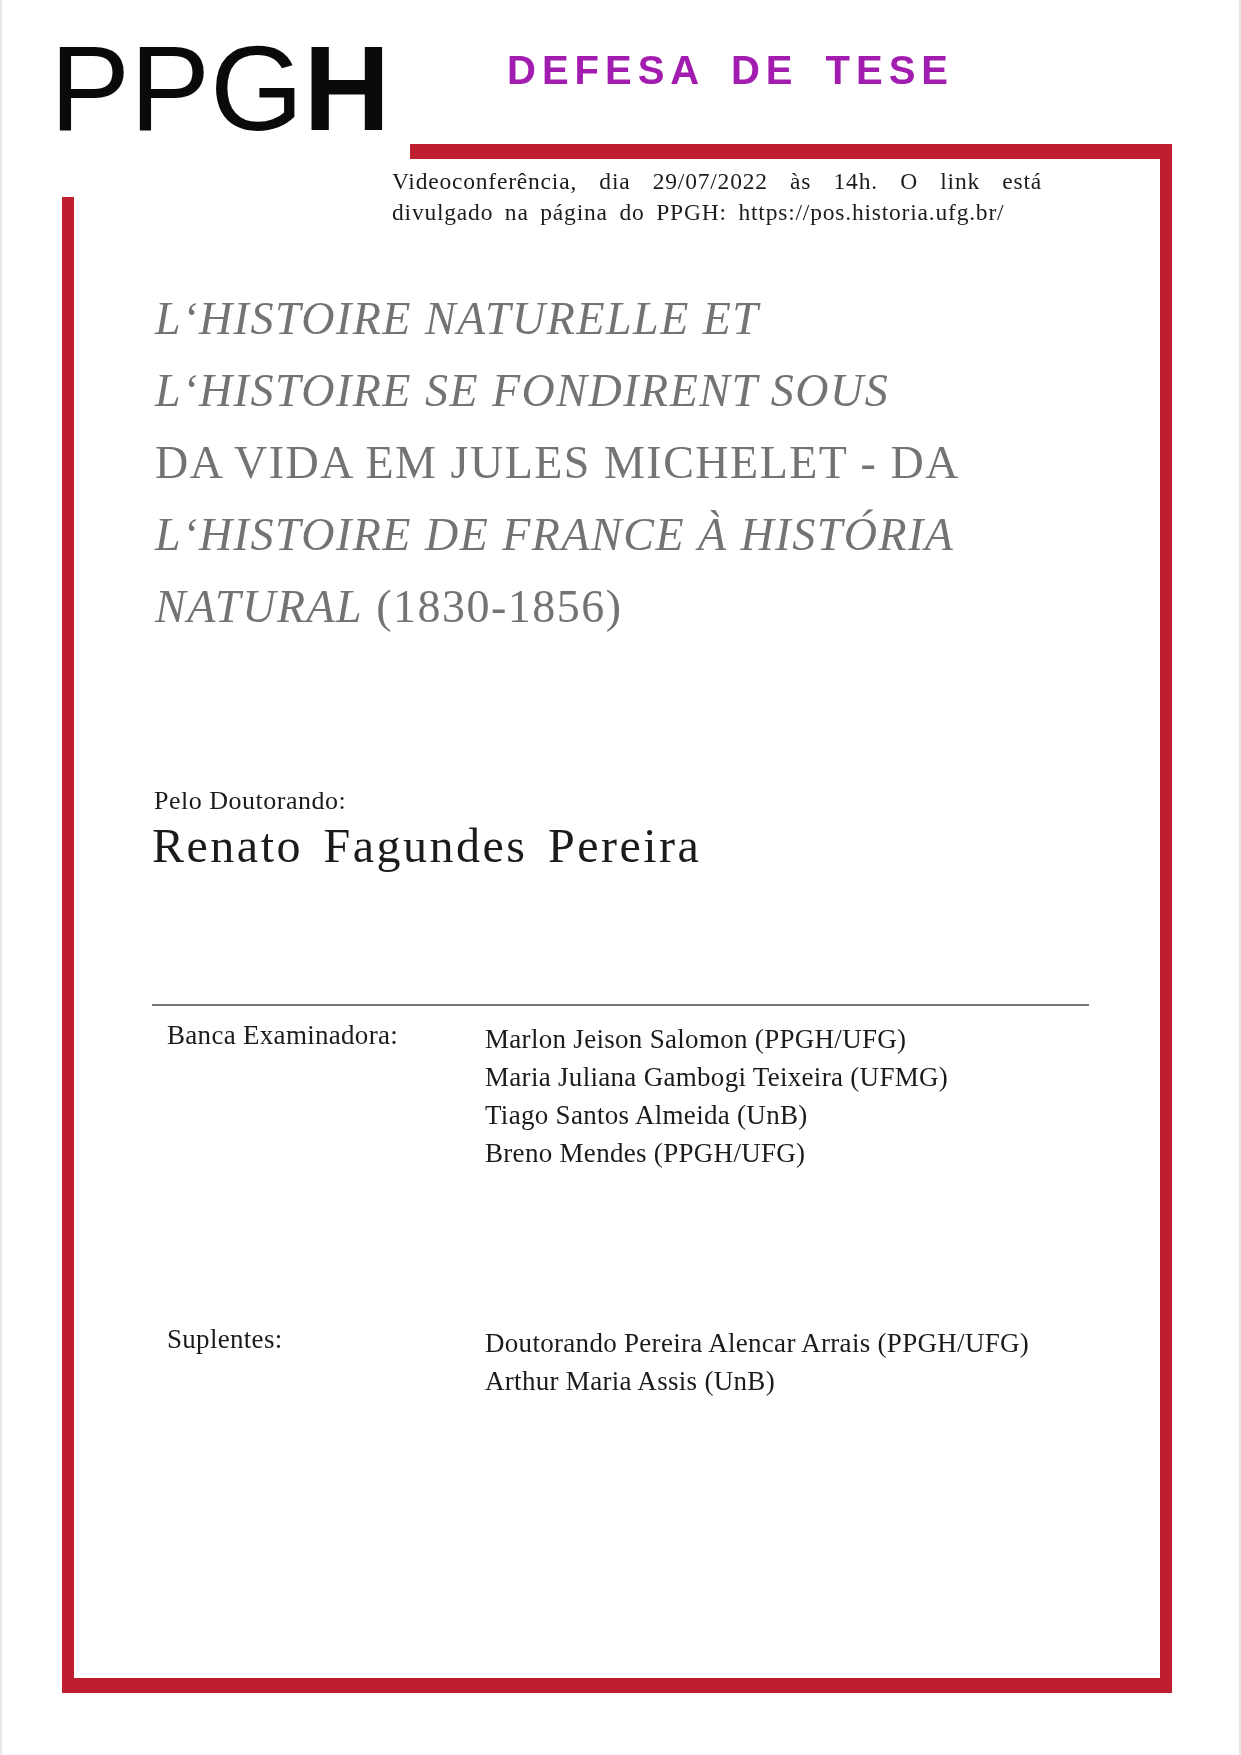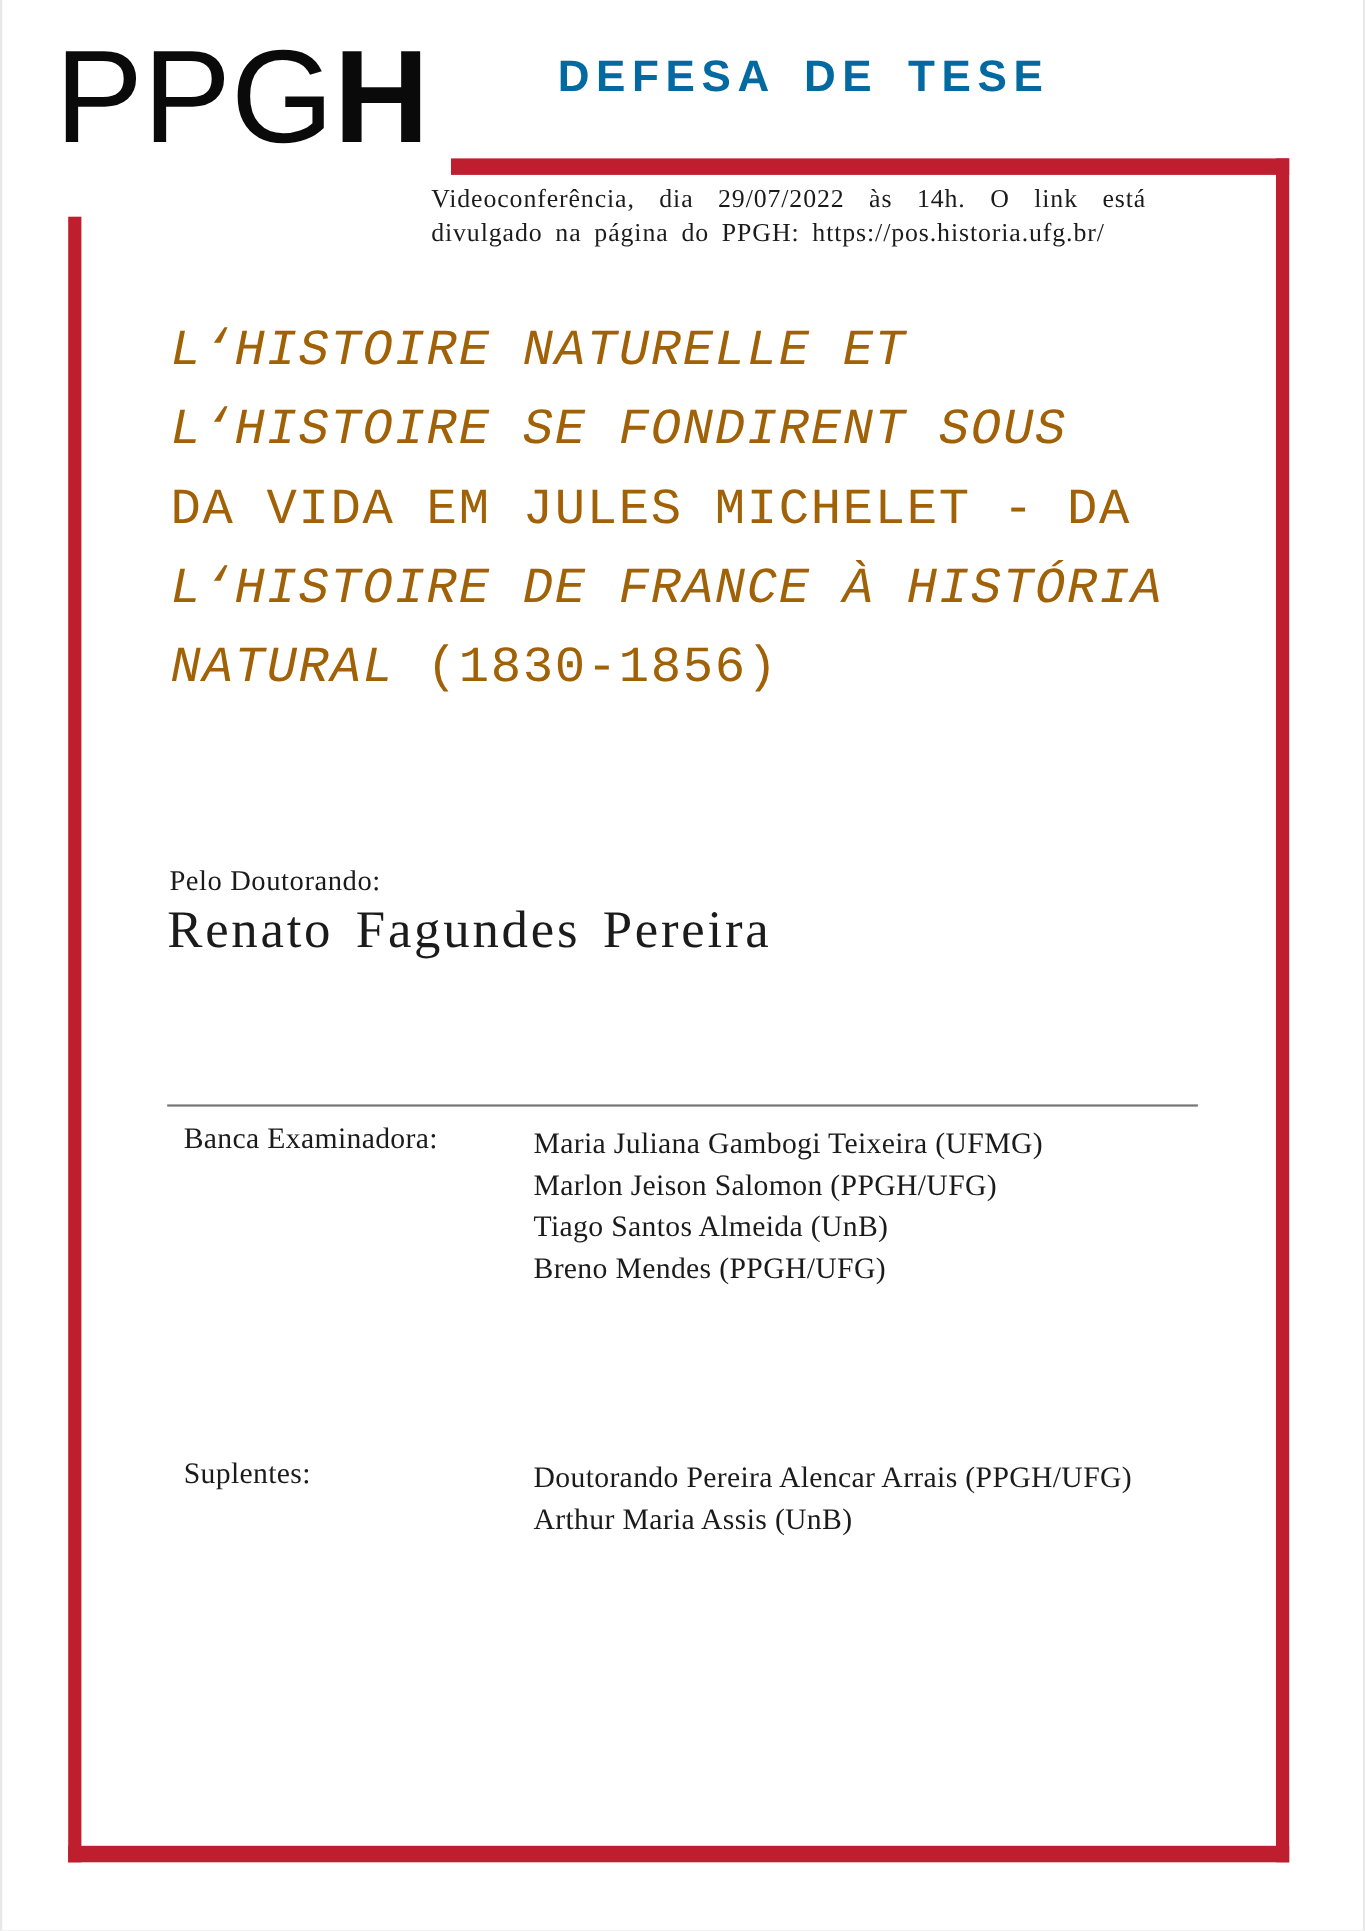--- a/index.html
+++ b/index.html
@@ -40,21 +40,21 @@
     position:absolute;left:390px;top:166px;width:650px;
     font-size:23.5px;line-height:1.34;
     letter-spacing:0.8px;word-spacing:5px;
   }
   .event-line{white-space:nowrap;}
   .event-line:first-child{text-align:justify;text-align-last:justify;}
   
   .thesis-title{
     position:absolute;left:153px;top:283px;width:1000px;
     font-size:46px;line-height:72px;
-    letter-spacing:1.5px;color:#a16207;font-family:Liberation Mono, monospace;
+    letter-spacing:1.5px;color:#737373;
   }
   .title-line{white-space:nowrap;}
   .title-line .it{font-style:italic;}
   
   .candidate-label{
     position:absolute;left:152px;top:786px;
     font-size:26px;letter-spacing:0.5px;
   }
   .candidate-name{
     position:absolute;left:150px;top:818px;
@@ -80,21 +80,21 @@
   .list-suplentes{top:1324px;}
   .member-line{white-space:nowrap;line-height:38px;}
 </style>
 </head>
 <body>
 
 <div class="page">
 
   <div class="logo"><span class="light">PPG</span><span class="heavy">H</span></div>
 
-  <div class="banner" style="color: #0369a1;">DEFESA DE TESE</div>
+  <div class="banner" style="color: #a21caf;">DEFESA DE TESE</div>
 
   <div class="bar bar-top" style="background: rgb(190, 30, 45);"></div>
   <div class="bar bar-right" style="background: rgb(190, 30, 45);"></div>
   <div class="bar bar-left" style="background: rgb(190, 30, 45);"></div>
   <div class="bar bar-bottom" style="background: rgb(190, 30, 45);"></div>
 
   <div class="event-text">
       <div class="event-line">Videoconferência, dia 29/07/2022 às 14h. O link está</div>
       <div class="event-line">divulgado na página do PPGH: https://pos.historia.ufg.br/</div>
     </div>
@@ -106,22 +106,22 @@
       <div class="title-line"><span class="it">L‘HISTOIRE DE FRANCE À HISTÓRIA</span></div>
       <div class="title-line"><span class="it">NATURAL</span><span> (1830-1856)</span></div>
     </div>
 
   <div class="candidate-label">Pelo Doutorando:</div>
   <div class="candidate-name">Renato Fagundes Pereira</div>
 
   <div class="divider"></div>
   <div class="section-label label-banca">Banca Examinadora:</div>
   <div class="member-list list-banca">
+      <div class="member-line">Marlon Jeison Salomon (PPGH/UFG)</div>
       <div class="member-line">Maria Juliana Gambogi Teixeira (UFMG)</div>
-      <div class="member-line">Marlon Jeison Salomon (PPGH/UFG)</div>
       <div class="member-line">Tiago Santos Almeida (UnB)</div>
       <div class="member-line">Breno Mendes (PPGH/UFG)</div>
     </div>
 
   <div class="section-label label-suplentes">Suplentes:</div>
   <div class="member-list list-suplentes">
       <div class="member-line">Doutorando Pereira Alencar Arrais (PPGH/UFG)</div>
       <div class="member-line">Arthur Maria Assis (UnB)</div>
     </div>
 

